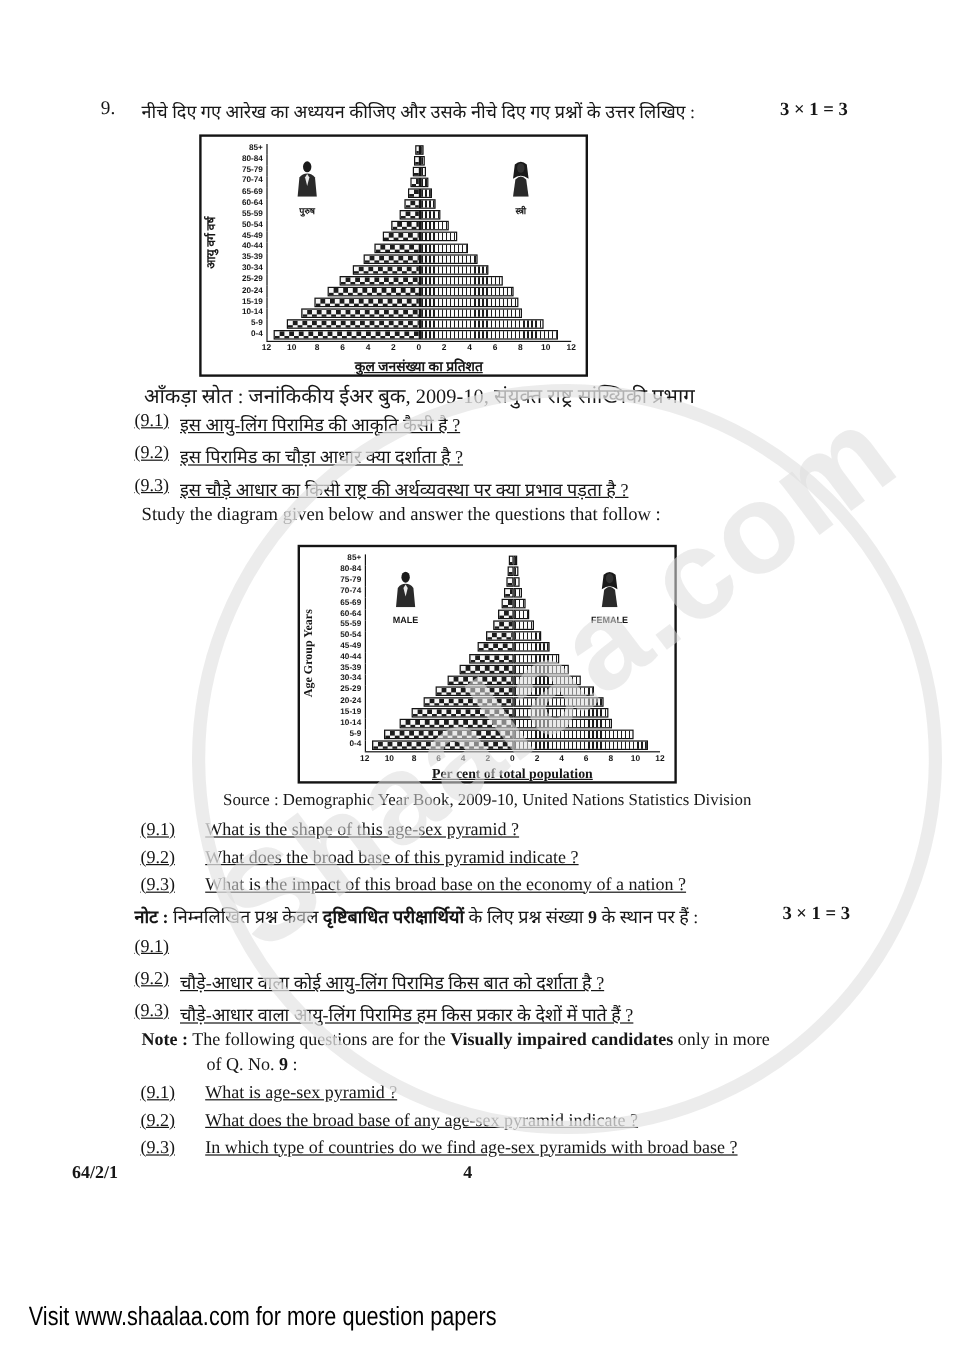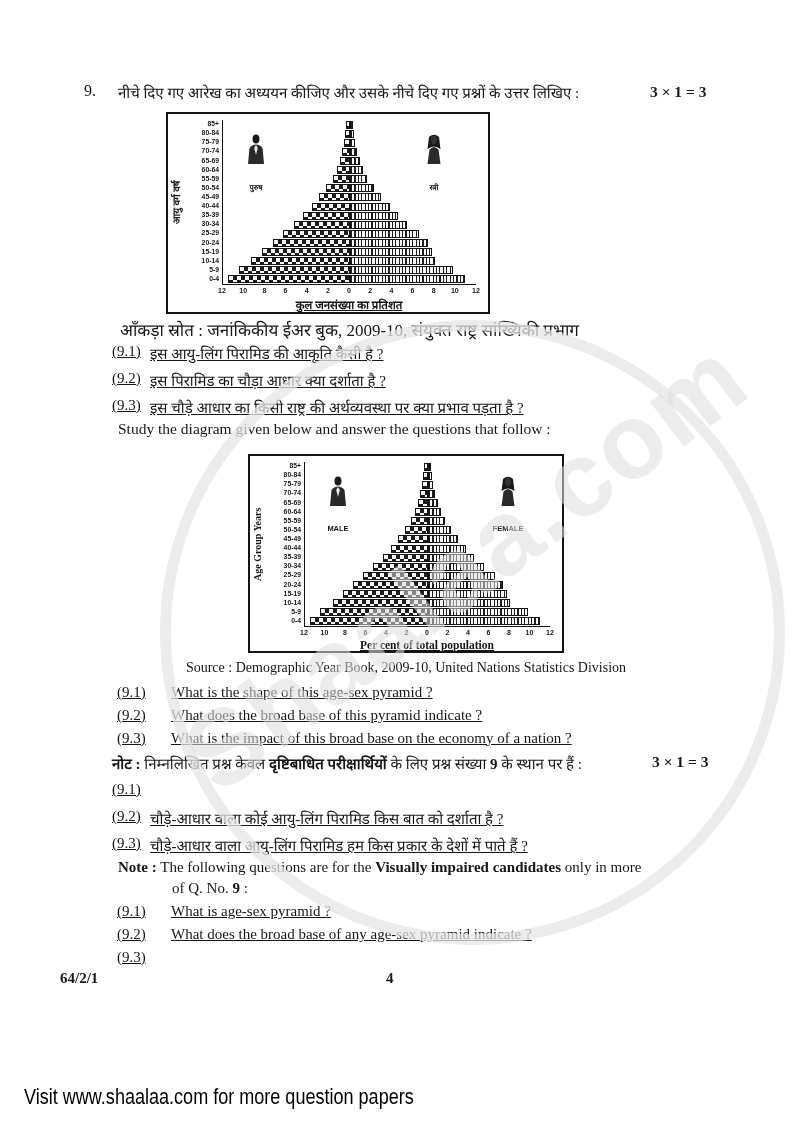--- a/index.html
+++ b/index.html
@@ -68,21 +68,21 @@
                        border-top:1.6px solid #141414; }
   .chart .xticks { position:absolute; left:54px; right:12px; top:172.5px; height:9px; }
   .chart .xticks span { position:absolute; transform:translateX(-50%); font-size:7px;
                         font-weight:bold; font-family:"Liberation Sans", sans-serif; }
   .chart .xtitle { position:absolute; left:54px; right:12px; top:183px; text-align:center;
                    font-weight:bold; font-size:11.5px; white-space:nowrap;text-decoration:underline; }
   .figure { position:absolute; top:20px; text-align:center; z-index:3; width:48px; }
   .fig-male { left:64px; }
   .fig-female { right:30px; }
   .figure .figlabel { font-size:7.5px; font-weight:bold;
-                      font-family:"Liberation Sans", sans-serif; margin-top:14px; }
+                      font-family:"Liberation Sans", sans-serif; margin-top:1px; }
 
   .chart-1 { left:166px; top:112px; width:324px; height:202px; }
   .chart-2 { left:248px; top:454px; width:316px; height:199px; }
 </style>
 </head>
 <body>
 
 <div class="wm-circle"></div>
 <div class="wm-text">Shaalaa.com</div>
 
@@ -492,18 +492,19 @@
     <div class="qrow">
       <span class="qnum">(9.1)</span>
       <span class="qtext">What is age-sex pyramid ?</span>
     </div>
     <div class="qrow">
       <span class="qnum">(9.2)</span>
       <span class="qtext">What does the broad base of any age-sex pyramid indicate ?</span>
     </div>
     <div class="qrow">
       <span class="qnum">(9.3)</span>
+      <span class="qtext">In which type of countries do we find age-sex pyramids with broad base ?</span>
     </div>
   </div>
 
 <div class="abs footer-code">64/2/1</div>
 <div class="abs footer-page">4</div>
 <div class="abs banner">Visit www.shaalaa.com for more question papers</div>
 
 </body></html>

